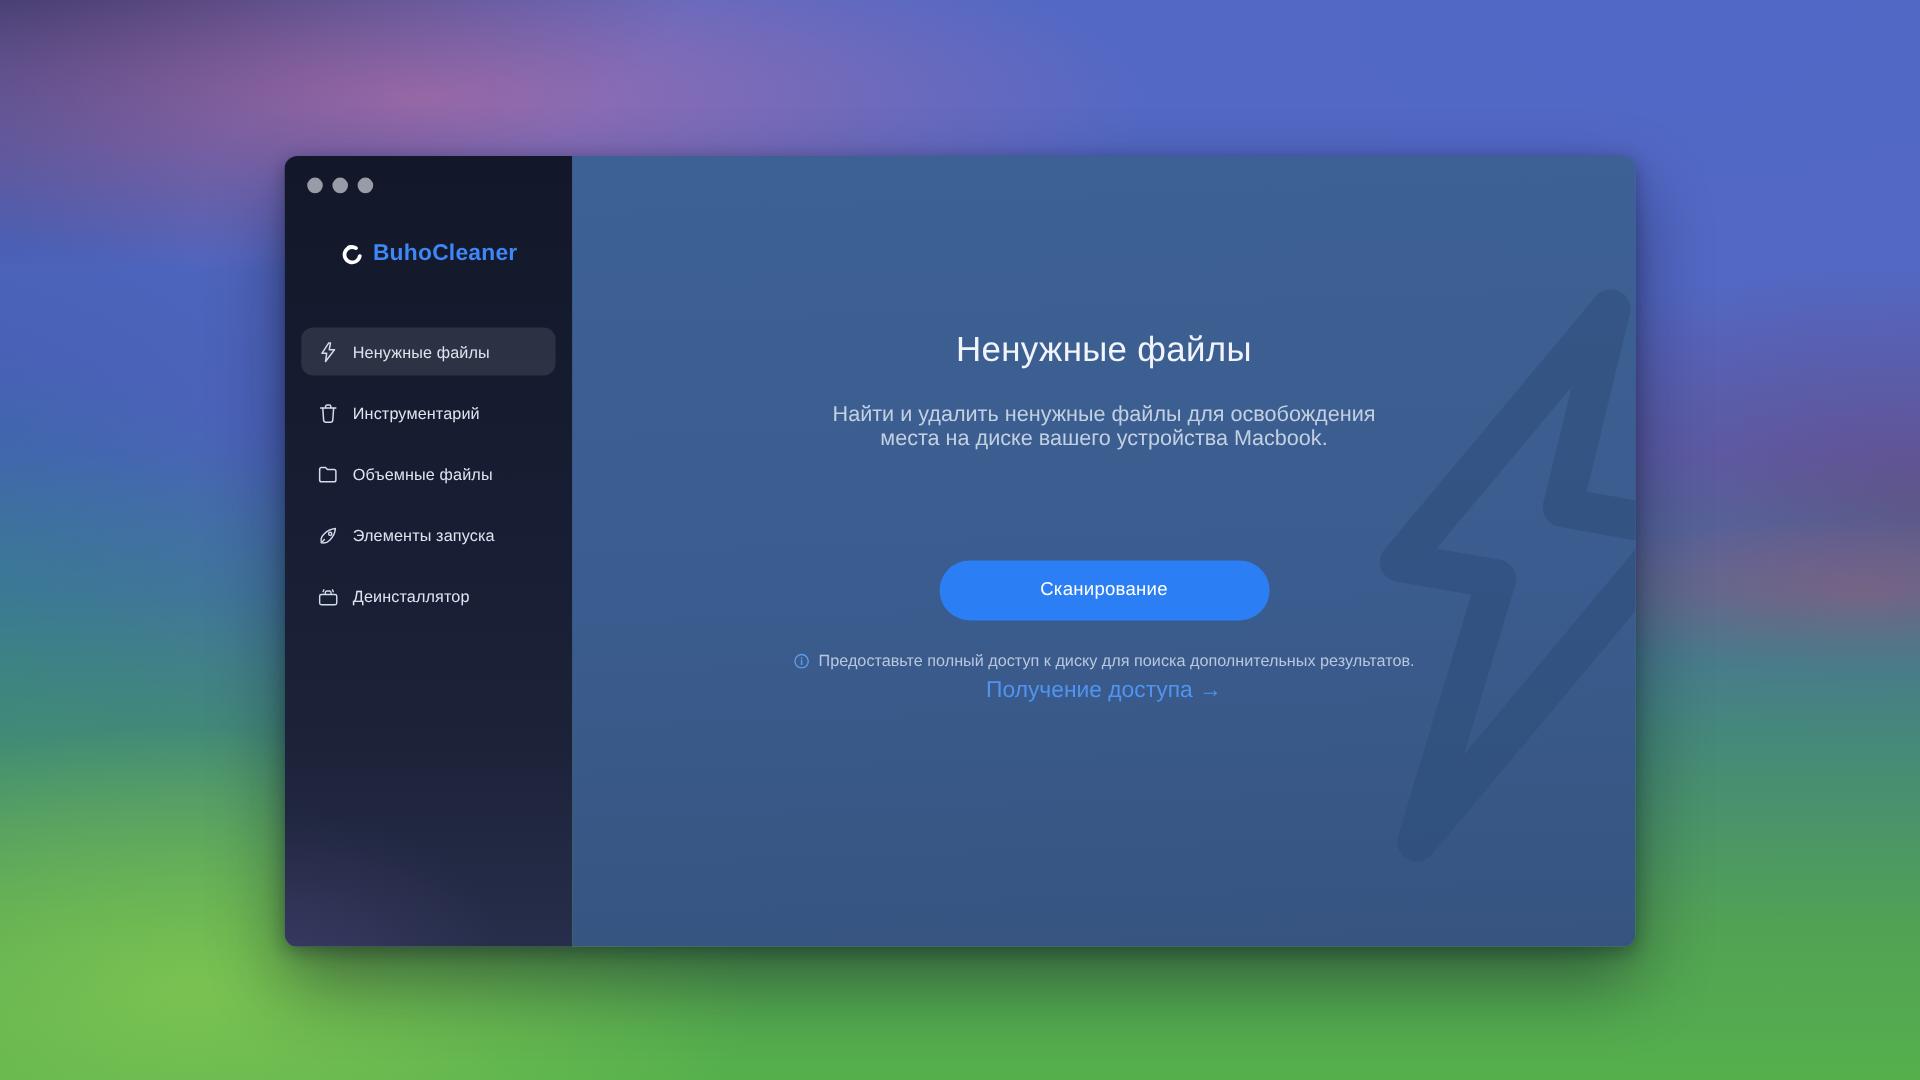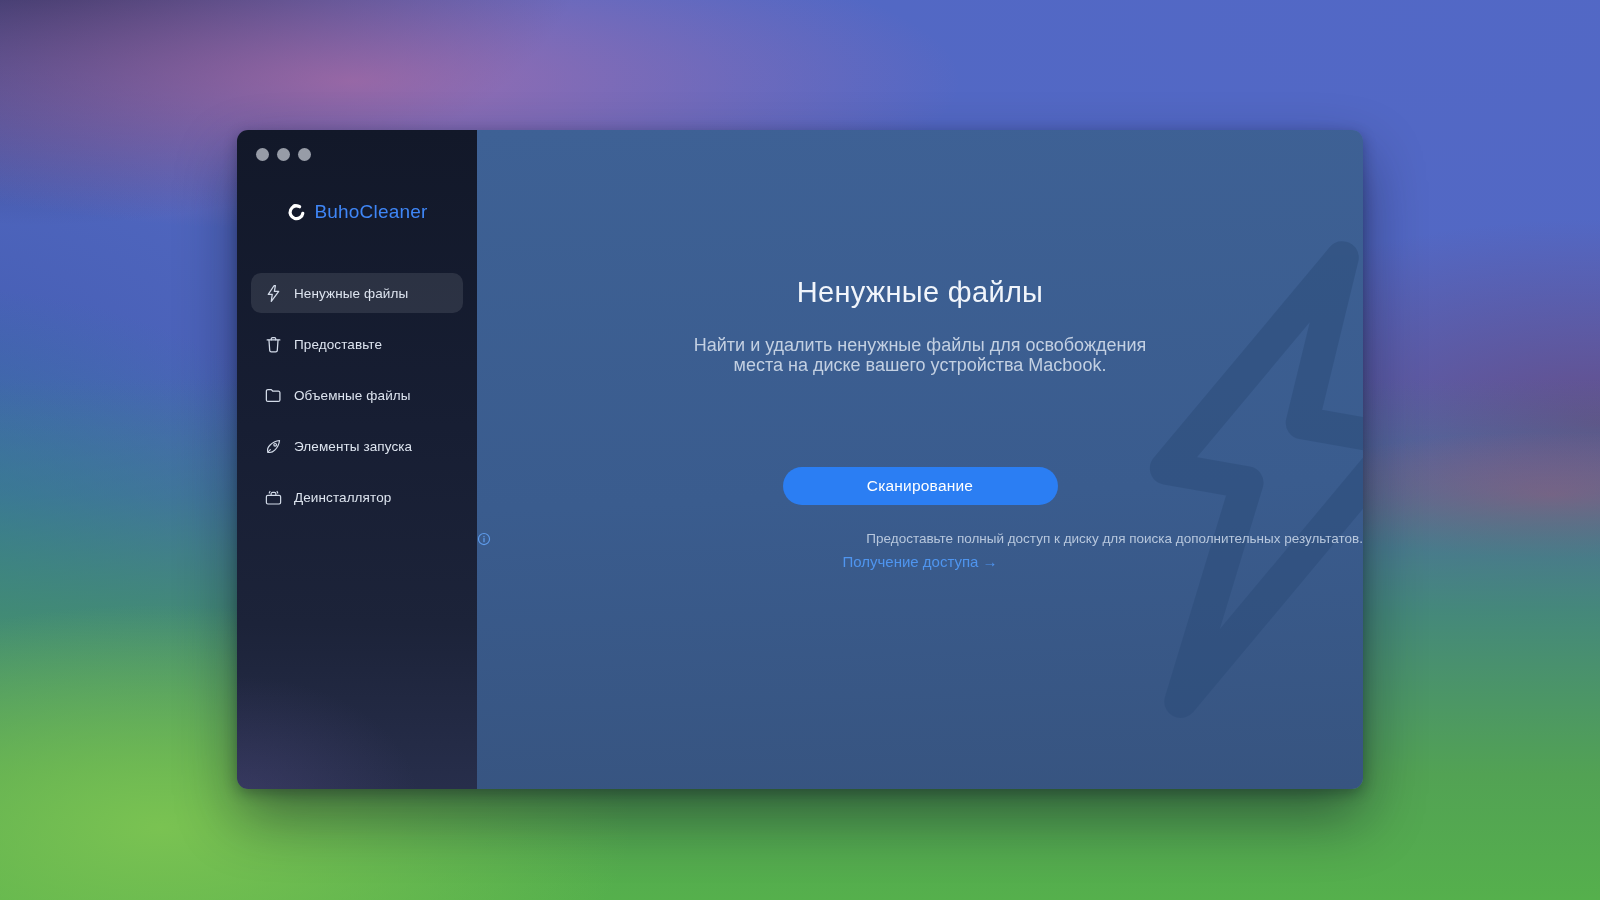--- a/index.html
+++ b/index.html
@@ -59,21 +59,21 @@
   .traffic-light {
     width: 13px; height: 13px; border-radius: 50%;
     background: #979ca7;
   }
   .logo-row {
     margin-top: 40px;
     display: flex; align-items: center; justify-content: center; gap: 7px;
   }
   .logo-mark { display: inline-flex; width: 21px; height: 21px; }
   .logo-text {
-    color: #3f86f6; font-size: 19px; font-weight: normal; letter-spacing: 0.2px;
+    color: #3f86f6; font-size: 19px; font-weight: bold; letter-spacing: 0.2px;
   }
   .nav { margin-top: 50px; display: flex; flex-direction: column; gap: 11px; }
   .nav-item {
     display: flex; align-items: center; gap: 11px;
     height: 40px; padding: 0 13px;
     border-radius: 10px;
     color: #dde4ef;
     cursor: default;
   }
   .nav-item.selected { background: rgba(255,255,255,0.10); }
@@ -103,38 +103,38 @@
     line-height: 34px; letter-spacing: 0.3px;
   }
   .page-subtitle {
     margin: 27px auto 0 auto;
     max-width: 505px;
     color: #c3d0e2; font-size: 18px; line-height: 19.5px;
   }
   .scan-button {
     margin-top: 92px;
     display: inline-block;
-    width: 275px; height: 38px;
+    width: 275px; height: 50px;
     border: none; border-radius: 25px;
     background: #2b7ef3;
     color: #ffffff; font-size: 15.5px; font-weight: 500;
     font-family: inherit;
     letter-spacing: 0.2px;
     cursor: pointer;
   }
   .info-row {
     margin-top: 26px;
-    display: flex; align-items: center; justify-content: space-between; gap: 7px;
+    display: flex; align-items: center; justify-content: center; gap: 7px;
   }
   .info-icon { display: inline-flex; width: 14px; height: 14px; color: #5e9bea; }
   .info-icon svg { width: 14px; height: 14px; }
   .info-text { color: #b7c7dd; font-size: 13.5px; }
   .access-link {
     margin-top: 7px;
-    color: #4f95ef; font-size: 15px;
+    color: #4f95ef; font-size: 19px;
     text-decoration: none; display: inline-block;
     cursor: pointer;
   }
 </style>
 </head>
 <body>
 
 <div class="wallpaper"></div>
 
 <div class="window">
@@ -166,21 +166,21 @@
           <span class="nav-label">Ненужные файлы</span>
         </div>
         <div class="nav-item">
           <span class="nav-icon">
             <svg viewBox="0 0 24 24" fill="none" stroke="currentColor" stroke-width="1.6" stroke-linecap="round" stroke-linejoin="round">
               <path d="M4 6.2 H20"></path>
               <path d="M9.2 6 V4.8 a1.6 1.6 0 0 1 1.6 -1.6 h2.4 a1.6 1.6 0 0 1 1.6 1.6 V6"></path>
               <path d="M6.3 6.6 L7.2 19.4 a2 2 0 0 0 2 1.8 h5.6 a2 2 0 0 0 2 -1.8 L17.7 6.6"></path>
             </svg>
           </span>
-          <span class="nav-label">Предоставьте</span>
+          <span class="nav-label">Инструментарий</span>
         </div>
         <div class="nav-item">
           <span class="nav-icon">
             <svg viewBox="0 0 24 24" fill="none" stroke="currentColor" stroke-width="1.6" stroke-linejoin="round">
               <path d="M3 17.6 V6.4 a1.9 1.9 0 0 1 1.9 -1.9 h4.3 l2 2.1 h7 a1.9 1.9 0 0 1 1.9 1.9 v9.1 a1.9 1.9 0 0 1 -1.9 1.9 H4.9 a1.9 1.9 0 0 1 -1.9 -1.9 Z"></path>
             </svg>
           </span>
           <span class="nav-label">Объемные файлы</span>
         </div>
         <div class="nav-item">

